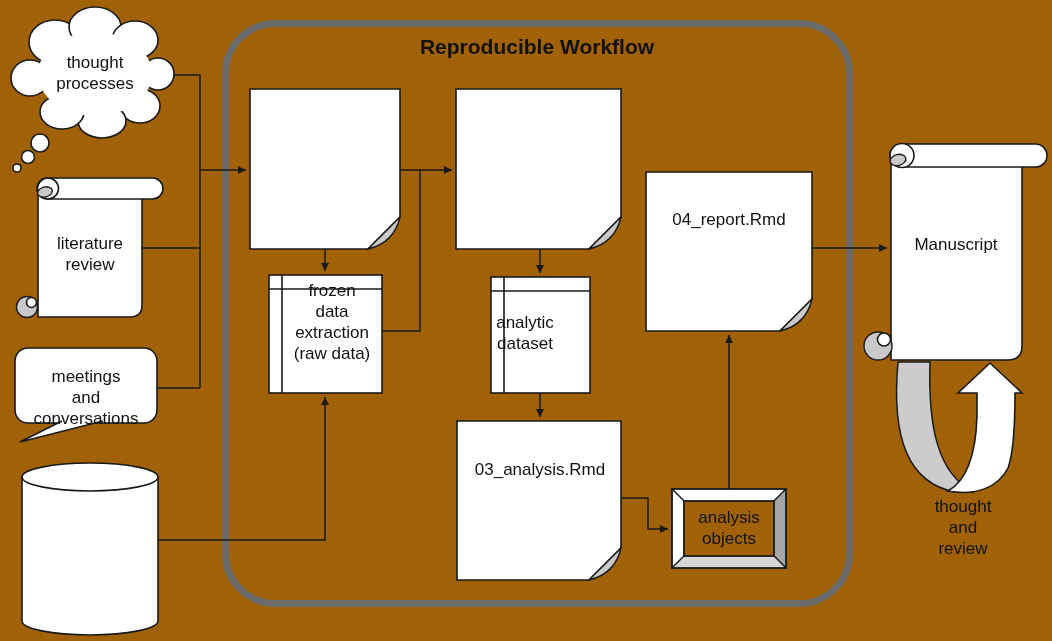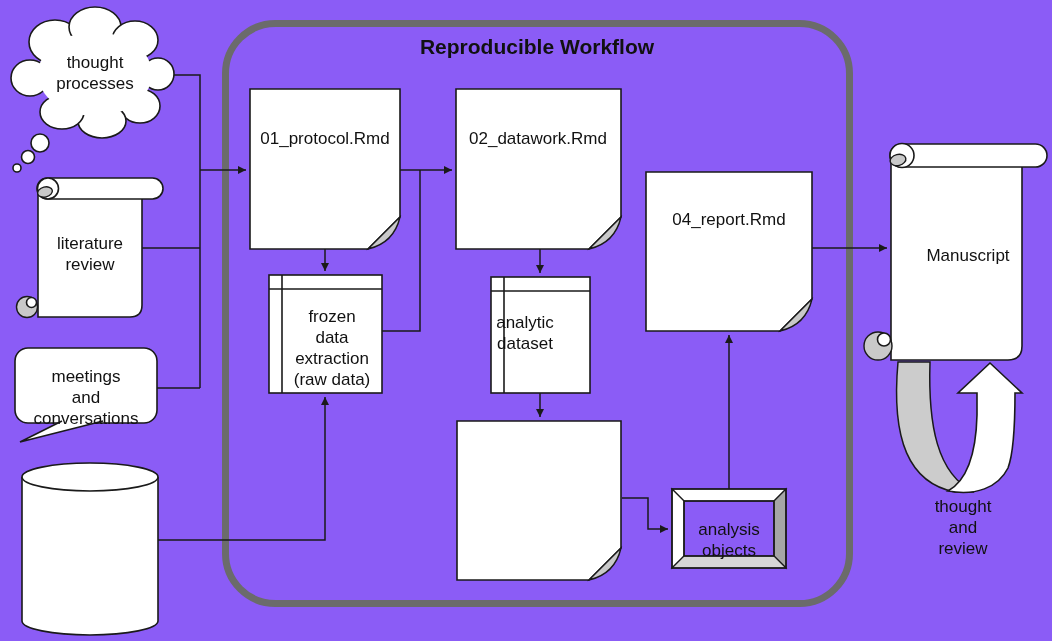--- a/index.html
+++ b/index.html
@@ -1,16 +1,16 @@
 <!DOCTYPE html>
 <html style="--c-stroke: #1a1a1a; --c-border: #6b6b6b; --c-flap: #c9c9c9; --c-bevel_right: #a6a6a6; --c-bevel_bottom: #d6d6d6; --c-ribbon: #cccccc; --c-background: #ffffff;"><head>
 <meta charset="utf-8">
 <style>
   html,body{margin:0;padding:0;background:#fff;}
-  #stage{position:relative;width:1052px;height:641px;background:#8b5cf6;overflow:hidden;
+  #stage{position:relative;width:1052px;height:641px;background:#a16207;overflow:hidden;
          font-family:"Liberation Sans",sans-serif;}
   #stage svg{position:absolute;left:0;top:0;}
   .lbl{position:absolute;transform:translate(-50%,-50%);text-align:center;
        white-space:pre-line;font-size:17px;line-height:21px;color:#111;}
   .ttl{font-size:21px;font-weight:bold;line-height:24px;}
   .shape{fill:#fff;stroke:var(--c-stroke,#1a1a1a);stroke-width:1.6;}
   .nofill{fill:none;stroke:var(--c-stroke,#1a1a1a);stroke-width:1.6;}
   .cover{fill:#fff;stroke:none;}
   .gray{fill:var(--c-flap,#c9c9c9);stroke:var(--c-stroke,#1a1a1a);stroke-width:1.4;}
   .link{fill:none;stroke:var(--c-stroke,#1a1a1a);stroke-width:1.5;}
@@ -144,29 +144,28 @@
 
 <div class="lbl ttl" style="left:537px;top:47px;">Reproducible Workflow</div>
 
 <div class="lbl" style="left:95px;top:73px;">thought
 processes</div>
 <div class="lbl" style="left:90px;top:254px;">literature
 review</div>
 <div class="lbl" style="left:86px;top:397px;">meetings
 and
 conversations</div>
-<div class="lbl" style="left:325px;top:138px;">01_protocol.Rmd</div>
-<div class="lbl" style="left:538px;top:138px;">02_datawork.Rmd</div>
-<div class="lbl" style="left:332px;top:348px;">frozen
+<div class="lbl" style="left:332px;top:322px;">frozen
 data
 extraction
 (raw data)</div>
 <div class="lbl" style="left:525px;top:333px;">analytic
 dataset</div>
-<div class="lbl" style="left:729px;top:528px;margin-top:12px;">analysis
+<div class="lbl" style="left:540px;top:469px;">03_analysis.Rmd</div>
+<div class="lbl" style="left:729px;top:528px;">analysis
 objects</div>
 <div class="lbl" style="left:729px;top:219px;">04_report.Rmd</div>
-<div class="lbl" style="left:956px;top:255px;margin-left:12px;">Manuscript</div>
+<div class="lbl" style="left:956px;top:244px;">Manuscript</div>
 <div class="lbl" style="left:963px;top:527px;">thought
 and
 review</div>
 
 </div>
 
 </body></html>

